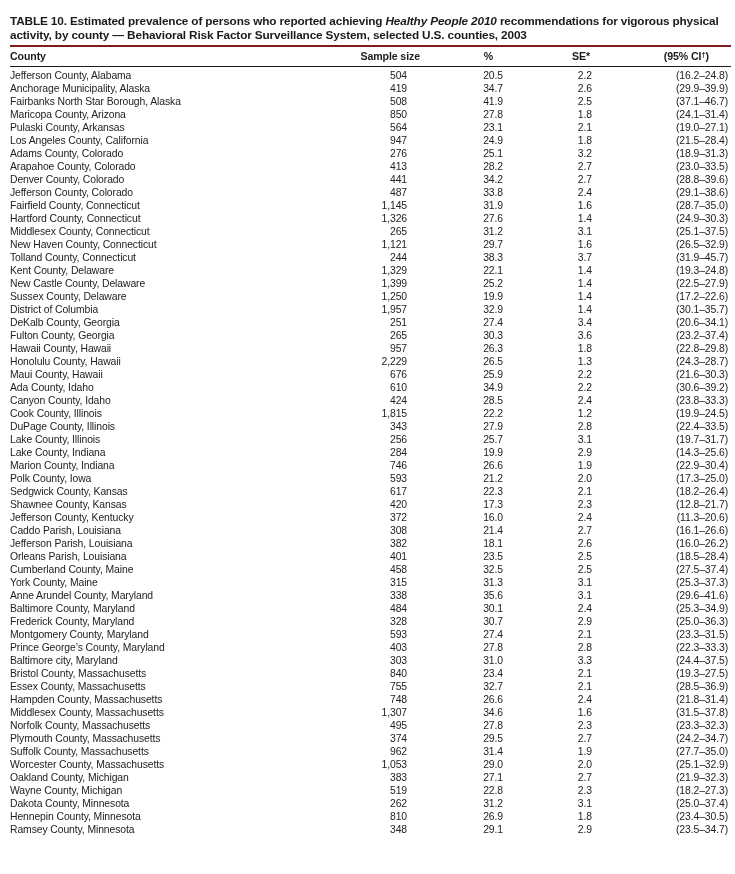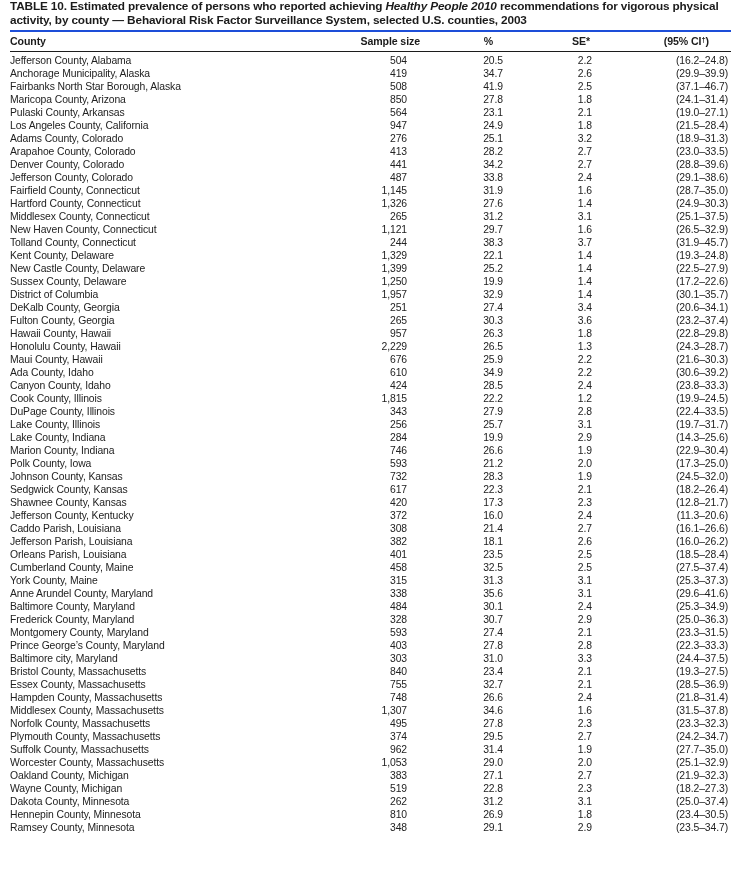--- a/index.html
+++ b/index.html
@@ -7,41 +7,41 @@
     position: relative;
     width: 735px;
     height: 874px;
     background: #ffffff;
     overflow: hidden;
     font-family: "Liberation Sans", "DejaVu Sans", sans-serif;
     color: #1e1e1e;
     -webkit-font-smoothing: antialiased;
   }
   .title {
-    margin: 0 8px 3px 10px;
+    margin: 15px 8px 3px 10px;
     font-size: 11.8px;
     font-weight: bold;
     line-height: 13.6px;
     letter-spacing: -0.15px;
     color: #1b1b1b;
   }
   .title em { font-style: italic; }
   table.data-table {
     border-collapse: collapse;
     table-layout: fixed;
     width: 721px;
     margin-left: 10px;
   }
   col.c-county { width: 335px; }
   col.c-sample { width: 75px; }
   col.c-pct    { width: 83px; }
   col.c-se     { width: 89px; }
   col.c-ci     { width: 139px; }
   thead th {
-    border-top: 2px solid #1d4ed8;
+    border-top: 2px solid #7f1d1d;
     border-bottom: 1.3px solid #1c1c1c;
     font-size: 10.6px;
     font-weight: bold;
     letter-spacing: -0.1px;
     padding: 3px 0 4px 0;
     white-space: nowrap;
     color: #1b1b1b;
   }
   th.th-county { text-align: left; }
   th.th-sample { text-align: right; padding-right: 0; }
@@ -315,27 +315,20 @@
           <td class="td-num td-ci">(22.9–30.4)</td>
         </tr>
         <tr>
           <td class="td-county">Polk County, Iowa</td>
           <td class="td-num td-sample">593</td>
           <td class="td-num td-pct">21.2</td>
           <td class="td-num td-se">2.0</td>
           <td class="td-num td-ci">(17.3–25.0)</td>
         </tr>
         <tr>
-          <td class="td-county">Johnson County, Kansas</td>
-          <td class="td-num td-sample">732</td>
-          <td class="td-num td-pct">28.3</td>
-          <td class="td-num td-se">1.9</td>
-          <td class="td-num td-ci">(24.5–32.0)</td>
-        </tr>
-        <tr>
           <td class="td-county">Sedgwick County, Kansas</td>
           <td class="td-num td-sample">617</td>
           <td class="td-num td-pct">22.3</td>
           <td class="td-num td-se">2.1</td>
           <td class="td-num td-ci">(18.2–26.4)</td>
         </tr>
         <tr>
           <td class="td-county">Shawnee County, Kansas</td>
           <td class="td-num td-sample">420</td>
           <td class="td-num td-pct">17.3</td>

